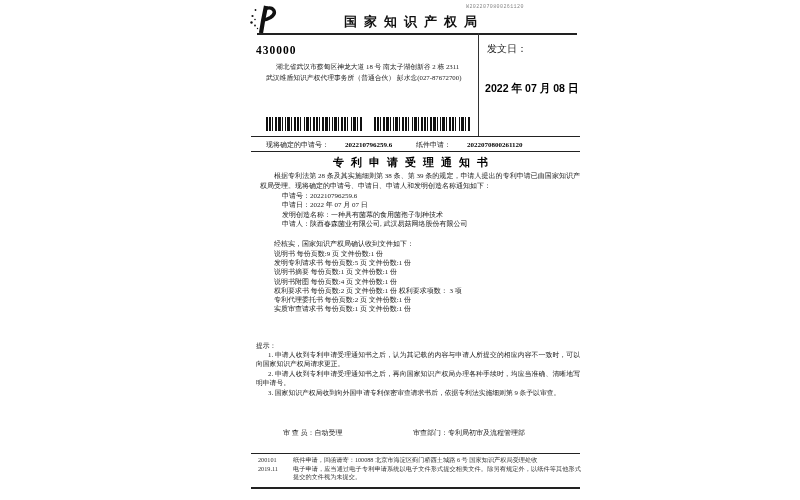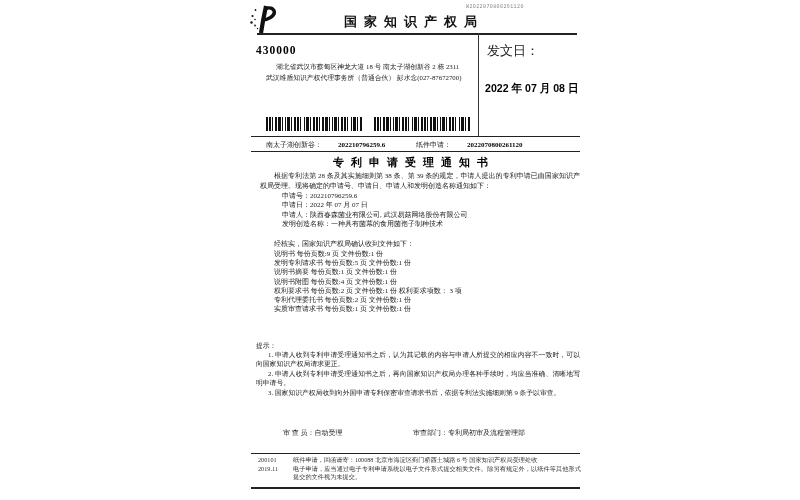--- a/index.html
+++ b/index.html
@@ -47,21 +47,21 @@
         #ffffff 1.6px, #ffffff 2.6px,
         #101010 2.6px, #101010 5.2px,
         #ffffff 5.2px, #ffffff 6.2px,
         #101010 6.2px, #101010 7.2px,
         #ffffff 7.2px, #ffffff 9.4px);
   }
   .barcode-1 { left: 258px; width: 96px; }
   .barcode-2 { left: 366px; width: 96px; }
 
   .v-divider { left: 470px; top: 33px; width: 1px; height: 104px; background: #333; }
-  .date-label { left: 479px; top: 42px; font-size: 13px; color: #222; }
+  .date-label { left: 479px; top: 42px; font-size: 10px; color: #222; }
   .date-value {
     left: 477px; top: 81px;
     font-size: 11.5px; font-weight: bold; color: #000;
     font-family: "Liberation Sans", "DejaVu Sans", sans-serif;
     transform: scaleX(0.92); transform-origin: left;
     white-space: nowrap;
   }
   .mid-rule-1 { left: 243px; top: 136px; width: 329px; height: 1px; }
   .mid-rule-2 { left: 243px; top: 151px; width: 329px; height: 1px; }
 
@@ -126,36 +126,36 @@
   <div class="abs addr-line2">武汉维盾知识产权代理事务所（普通合伙）  彭水念(027-87672700)</div>
   <div class="abs barcode barcode-1"></div>
   <div class="abs barcode barcode-2"></div>
 
   <div class="abs v-divider"></div>
   <div class="abs date-label">发文日：</div>
   <div class="abs date-value">2022 年 07 月 08 日</div>
 
   <div class="abs rule mid-rule-1"></div>
   <div class="abs ref-left">
-    <span>南太子湖创新谷：</span><span class="ref-num">202210796259.6</span>
+    <span>现将确定的申请号：</span><span class="ref-num">202210796259.6</span>
   </div>
   <div class="abs ref-right">
     <span>纸件申请：</span><span class="ref-num">2022070800261120</span>
   </div>
   <div class="abs rule mid-rule-2"></div>
 
   <div class="abs doc-title">专利申请受理通知书</div>
 
   <div class="abs bodytext intro">根据专利法第 28 条及其实施细则第 38 条、第 39 条的规定，申请人提出的专利申请已由国家知识产权局受理。现将确定的申请号、申请日、申请人和发明创造名称通知如下：</div>
 
   <div class="abs bodytext fields">
     <div>申请号：202210796259.6</div>
     <div>申请日：2022 年 07 月 07 日</div>
+    <div>发明创造名称：一种具有菌幕的食用菌孢子制种技术</div>
     <div>申请人：陕西春森菌业有限公司, 武汉易菇网络股份有限公司</div>
-    <div>发明创造名称：一种具有菌幕的食用菌孢子制种技术</div>
   </div>
 
   <div class="abs bodytext received-heading">经核实，国家知识产权局确认收到文件如下：</div>
   <div class="abs bodytext received">
     <div>说明书 每份页数:9 页 文件份数:1 份</div>
     <div>发明专利请求书 每份页数:5 页 文件份数:1 份</div>
     <div>说明书摘要 每份页数:1 页 文件份数:1 份</div>
     <div>说明书附图 每份页数:4 页 文件份数:1 份</div>
     <div>权利要求书 每份页数:2 页 文件份数:1 份 权利要求项数： 3 项</div>
     <div>专利代理委托书 每份页数:2 页 文件份数:1 份</div>

